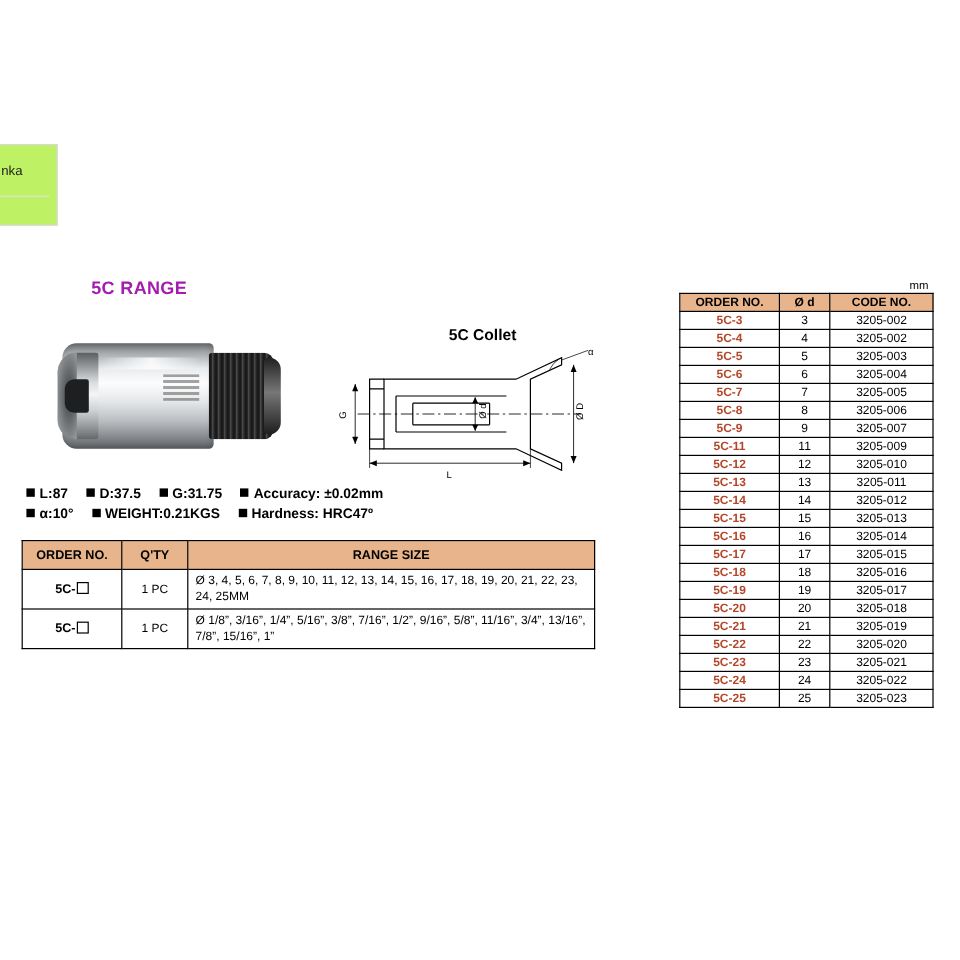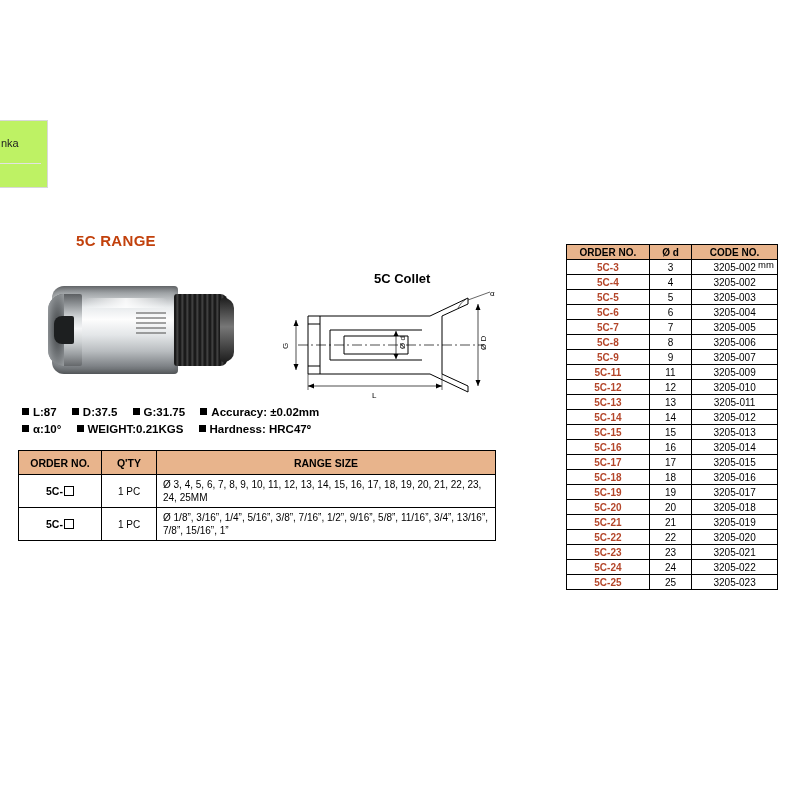--- a/index.html
+++ b/index.html
@@ -47,21 +47,21 @@
     background: #e2e2e2;
   }
 
   
   .title-5c {
     position: absolute;
     left: 76px;
     top: 232px;
     font-size: 15px;
     font-weight: bold;
-    color: #c2410c;
+    color: #a21caf;
     letter-spacing: 0.3px;
   }
   .title-collet {
     position: absolute;
     left: 374px;
     top: 271px;
     font-size: 13px;
     font-weight: bold;
     color: #000;
   }
@@ -232,21 +232,20 @@
     margin-left: 1px;
   }
 
   
   .mm-label {
     position: absolute;
     left: 758px;
     top: 233px;
     font-size: 9.5px;
     color: #000;
-    margin-top: 26px;
   }
   .order-table {
     position: absolute;
     left: 566px;
     top: 244px;
     width: 212px;
     border-collapse: collapse;
     font-size: 10px;
     color: #000;
   }

